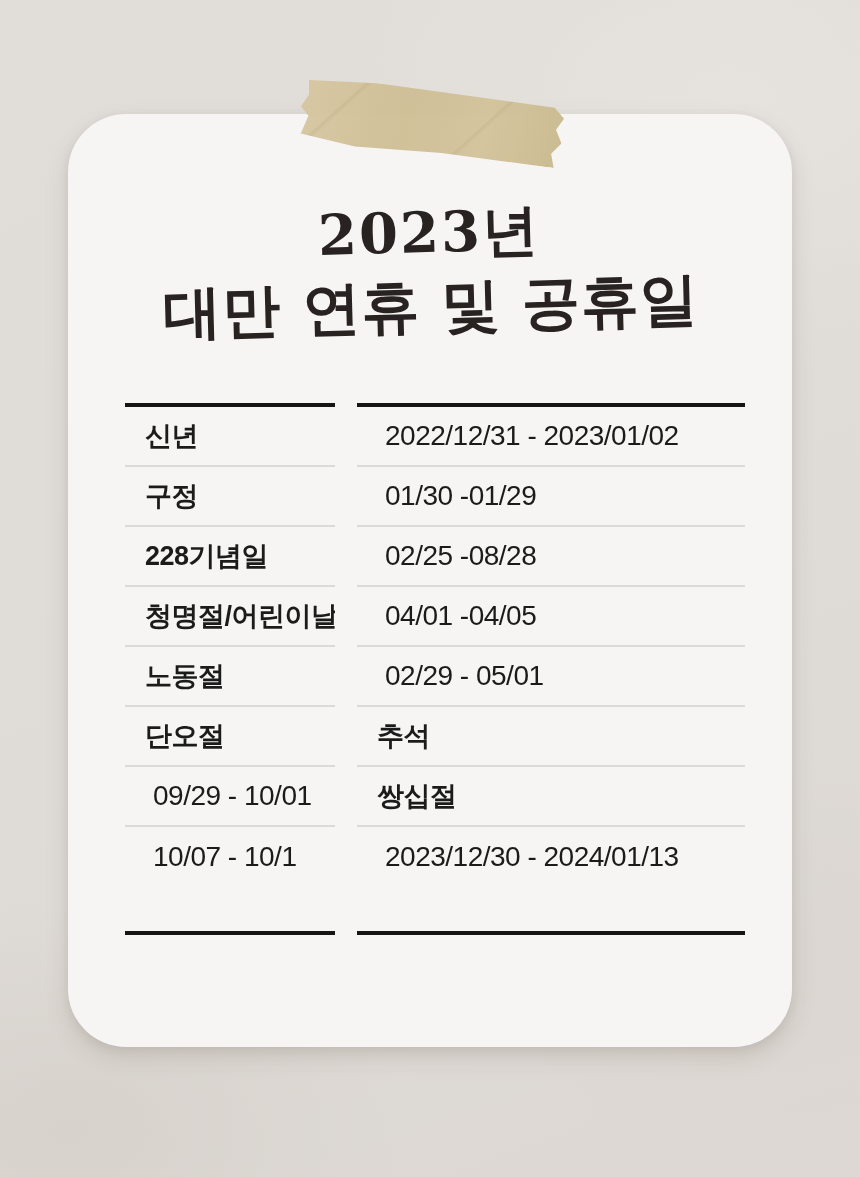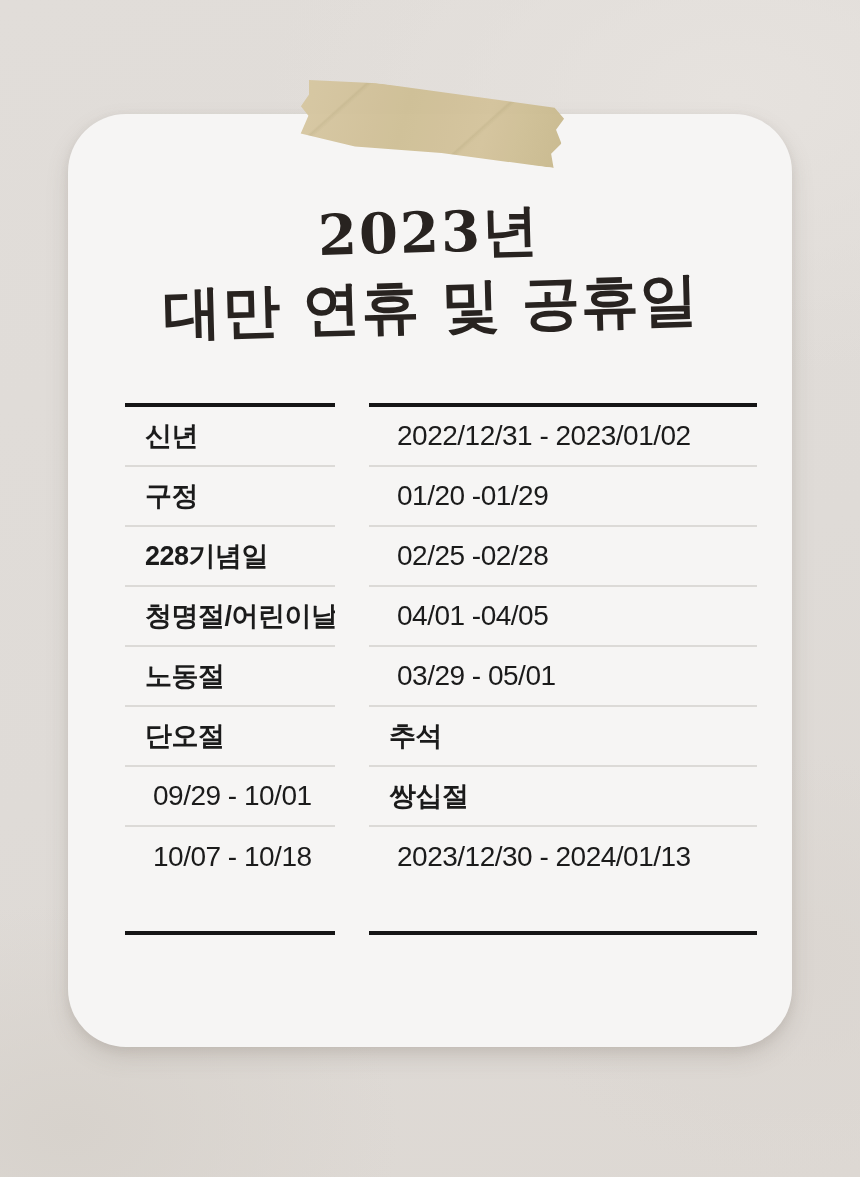--- a/index.html
+++ b/index.html
@@ -41,21 +41,21 @@
     text-align:center;
     transform:rotate(-1.5deg);
     color:#282320;
     font-family:"DejaVu Serif","Liberation Serif",serif;
     font-weight:bold;
   }
   .title .t1{ font-size:56px; line-height:64px; letter-spacing:2px; }
   .title .t2{ font-size:58px; line-height:72px; margin-top:6px; letter-spacing:1px; }
 
   .tbl{ position:absolute; left:57px; top:289px; width:620px; }
-  .grid{ display:grid; grid-template-columns:210px 388px; column-gap:34px; }
+  .grid{ display:grid; grid-template-columns:210px 388px; column-gap:22px; }
   .rule{ height:4px; background:#151515; }
   .grid.bottom{ margin-top:44px; }
 
   .rows .cell{
     height:60px; display:flex; align-items:center;
     border-bottom:2px solid #dcdad7;
     color:#1b1b1b; white-space:nowrap; overflow:hidden;
   }
   .rows .cell:nth-last-child(-n+2){ border-bottom:none; }
   .cell.name{ padding-left:20px; font-size:27px; font-weight:700; letter-spacing:-0.5px; }
@@ -79,38 +79,38 @@
         <div class="rule"></div>
         <div class="rule"></div>
       </div>
 
       <div class="grid rows">
 
           <div class="cell name">신년</div>
           <div class="cell dates">2022/12/31 - 2023/01/02</div>
 
           <div class="cell name">구정</div>
-          <div class="cell dates">01/20 -01/29</div>
+          <div class="cell dates">01/30 -01/29</div>
 
           <div class="cell name">228기념일</div>
-          <div class="cell dates">02/25 -02/28</div>
+          <div class="cell dates">02/25 -08/28</div>
 
           <div class="cell name">청명절/어린이날</div>
           <div class="cell dates">04/01 -04/05</div>
 
           <div class="cell name">노동절</div>
-          <div class="cell dates">03/29 - 05/01</div>
+          <div class="cell dates">02/29 - 05/01</div>
 
           <div class="cell name">단오절</div>
 
           <div class="cell name">추석</div>
           <div class="cell dates">09/29 - 10/01</div>
 
           <div class="cell name">쌍십절</div>
-          <div class="cell dates">10/07 - 10/18</div>
+          <div class="cell dates">10/07 - 10/1</div>
 
           <div class="cell dates">2023/12/30 - 2024/01/13</div>
         </div>
 
       <div class="grid bottom">
         <div class="rule"></div>
         <div class="rule"></div>
       </div>
 
     </div>

